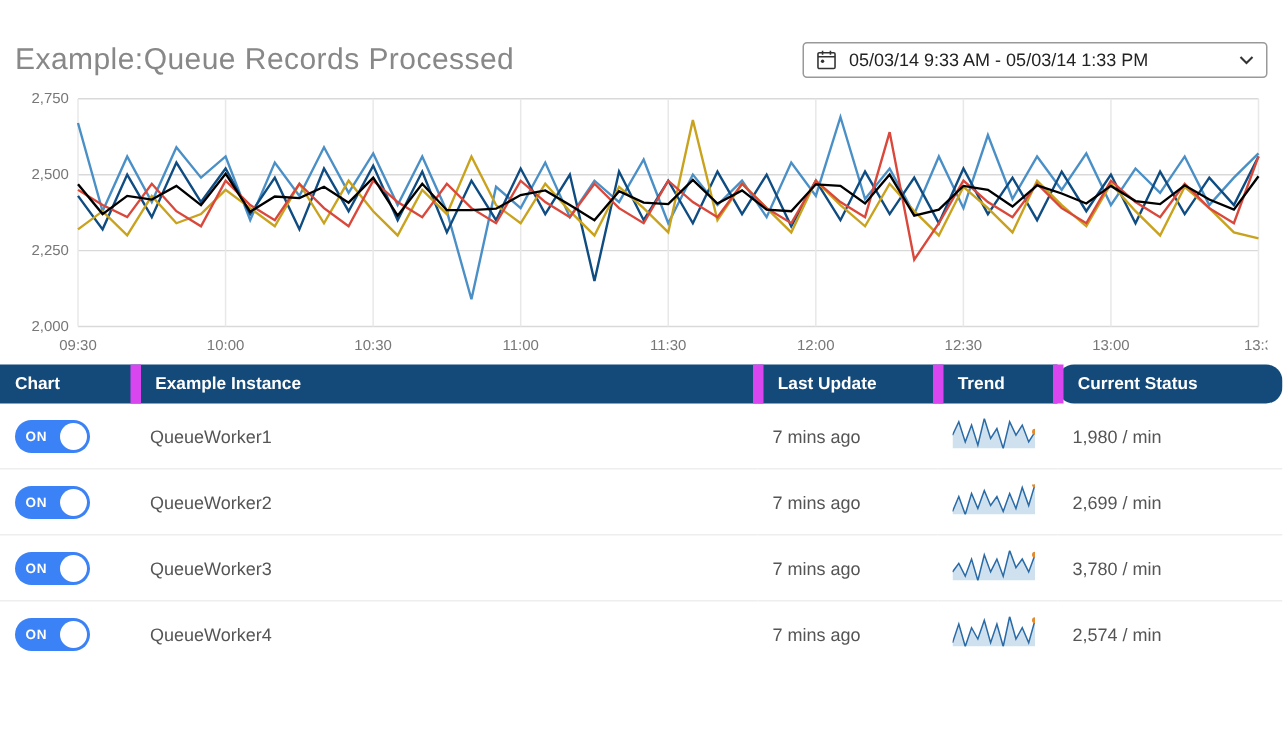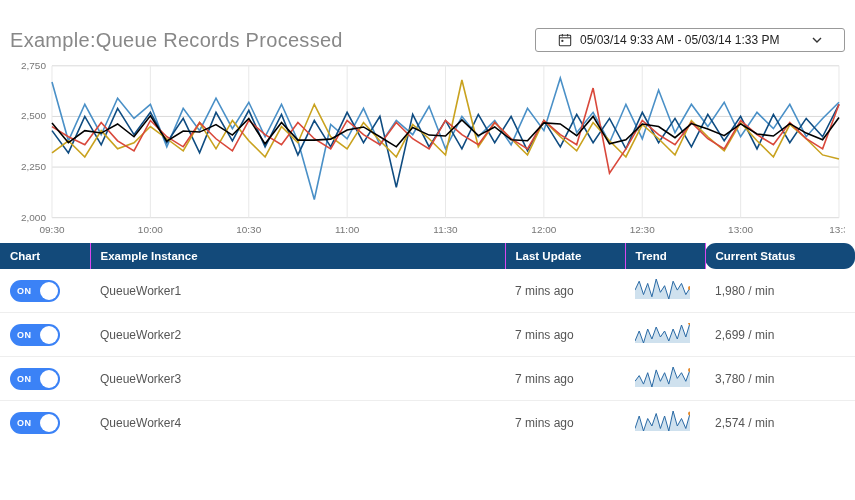--- a/index.html
+++ b/index.html
@@ -1,30 +1,30 @@
 <!DOCTYPE html>
 <html><head>
 <meta charset="utf-8">
 <style>
   * { box-sizing: border-box; margin: 0; padding: 0; }
   body { font-family: Verdana, Geneva, sans-serif; font-size: 12px; color: #333; background: #fff; width: 855px; }
   .header { display: flex; justify-content: space-between; align-items: center; padding: 4px 10px 2px 10px; margin-top: 24px; }
   .title { font-size: 20px; color: #888; font-weight: normal; letter-spacing: 0.3px; }
-  .daterange { display: flex; align-items: center; border: 1px solid #999; border-radius: 3px; padding: 4px 22px; min-width: 310px; cursor: pointer; }
+  .daterange { display: flex; align-items: center; border: 1px solid #999; border-radius: 3px; padding: 4px 8px; min-width: 310px; cursor: pointer; }
   .daterange .cal-icon { width: 14px; height: 14px; margin-right: 8px; }
   .daterange .range-text { flex: 1; font-size: 12px; color: #222; }
   .daterange .chev { width: 10px; height: 10px; margin-left: 8px; }
   .chart-wrap { position: relative; height: 185px; padding: 6px 10px 0 10px; }
   .chart-svg { width: 100%; height: 100%; display: block; }
   .ygrid { stroke: #d9d9d9; stroke-width: 1; }
   .xgridline { stroke: #e8e8e8; stroke-width: 1; }
   .axis-text { fill: #777; font-size: 10px; font-family: Verdana, Geneva, sans-serif; }
   .series-line { fill: none; stroke-width: 1.6; }
   .table { width: 100%; border-collapse: collapse; margin-top: 4px; }
-  .table thead th { background: #134a7a; color: #fff; font-weight: bold; font-size: 11.5px; text-align: left; padding: 7px 10px; border-right: 1px solid #d946ef; }
+  .table thead th { background: #134a7a; color: #fff; font-weight: bold; font-size: 11.5px; text-align: left; padding: 7px 10px; border-right: 7px solid #d946ef; }
   .table thead th:last-child { border-right: none; border-radius: 11px; }
   .table tbody td { padding: 10px 10px; font-size: 12px; color: #555; border-bottom: 1px solid #eee; vertical-align: middle; }
   .table tbody tr:last-child td { border-bottom: none; }
   .col-chart { width: 90px; }
   .col-server { width: auto; }
   .col-update { width: 120px; }
   .col-trend { width: 80px; }
   .col-status { width: 150px; }
   .toggle { display: inline-flex; align-items: center; width: 50px; height: 22px; background: #3b82f6; border-radius: 11px; position: relative; cursor: pointer; padding-left: 7px; }
   .toggle-label { color: #fff; font-size: 9px; font-weight: bold; letter-spacing: 0.5px; }

